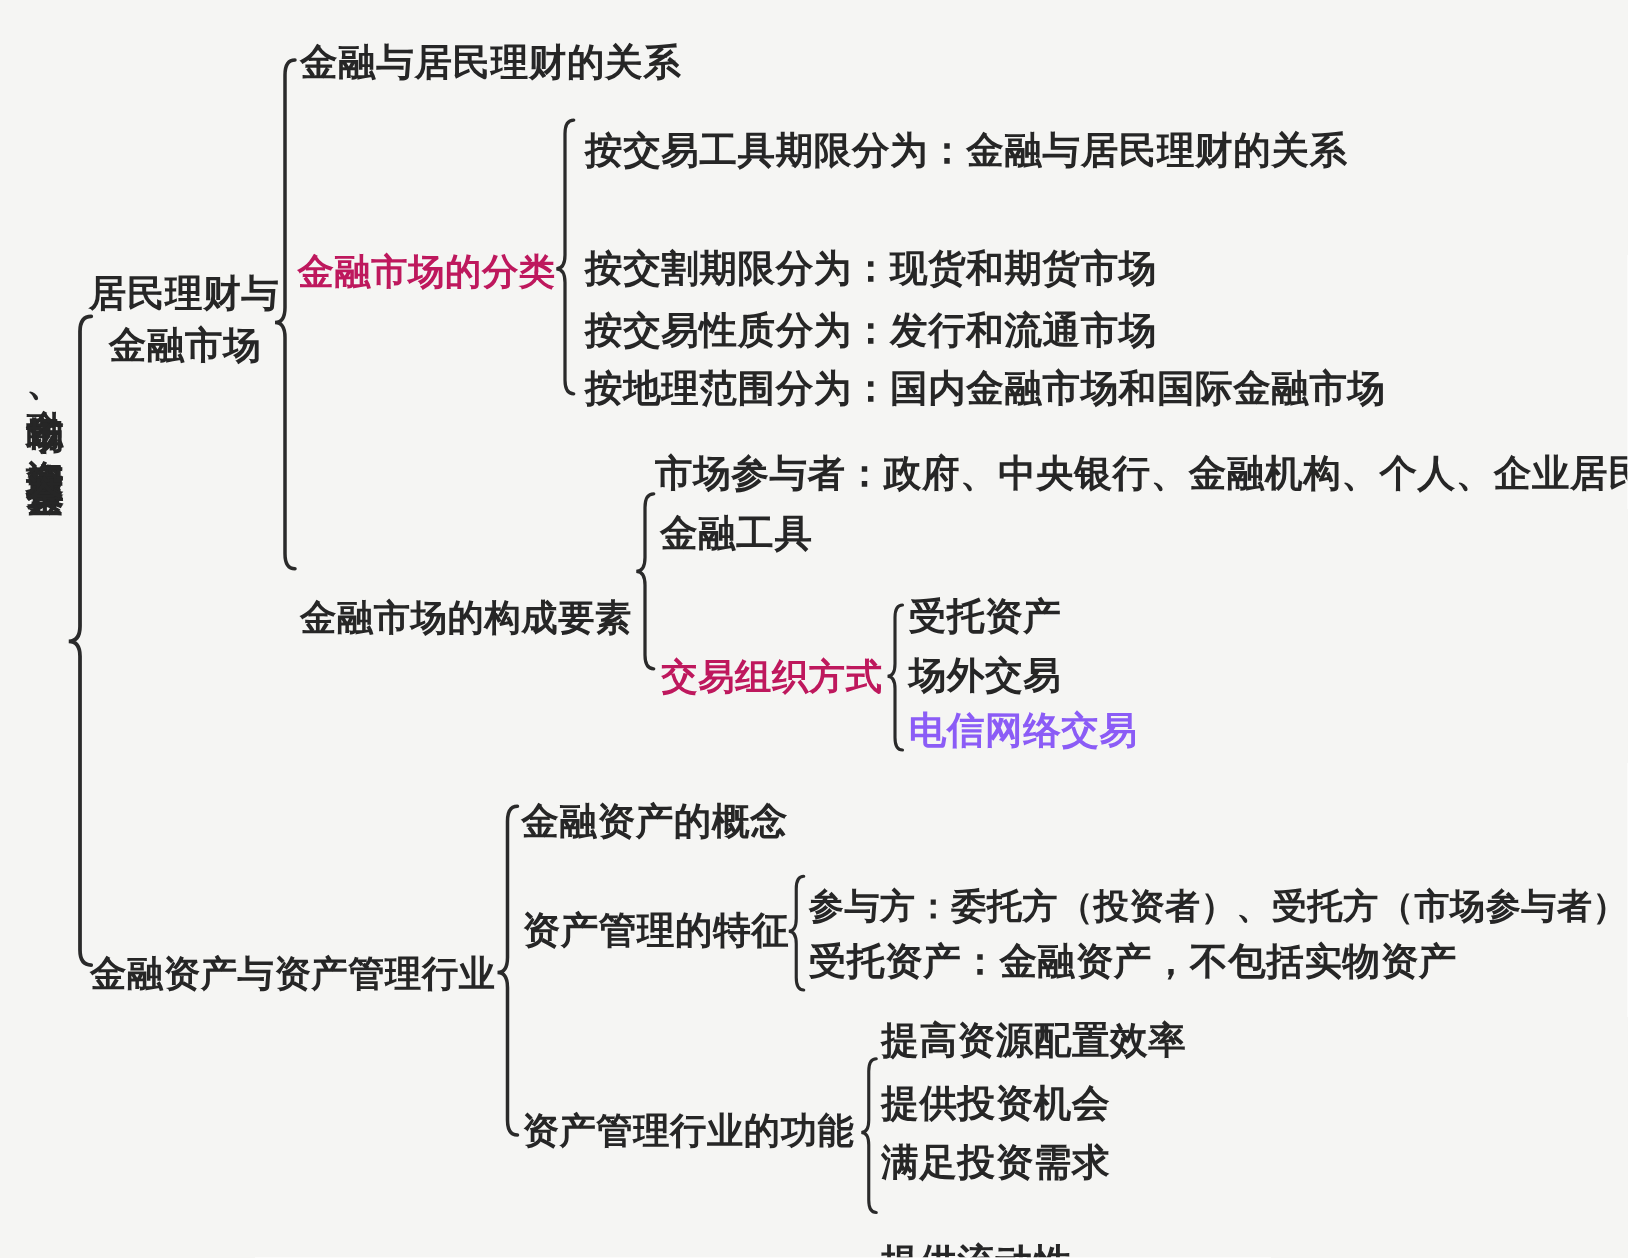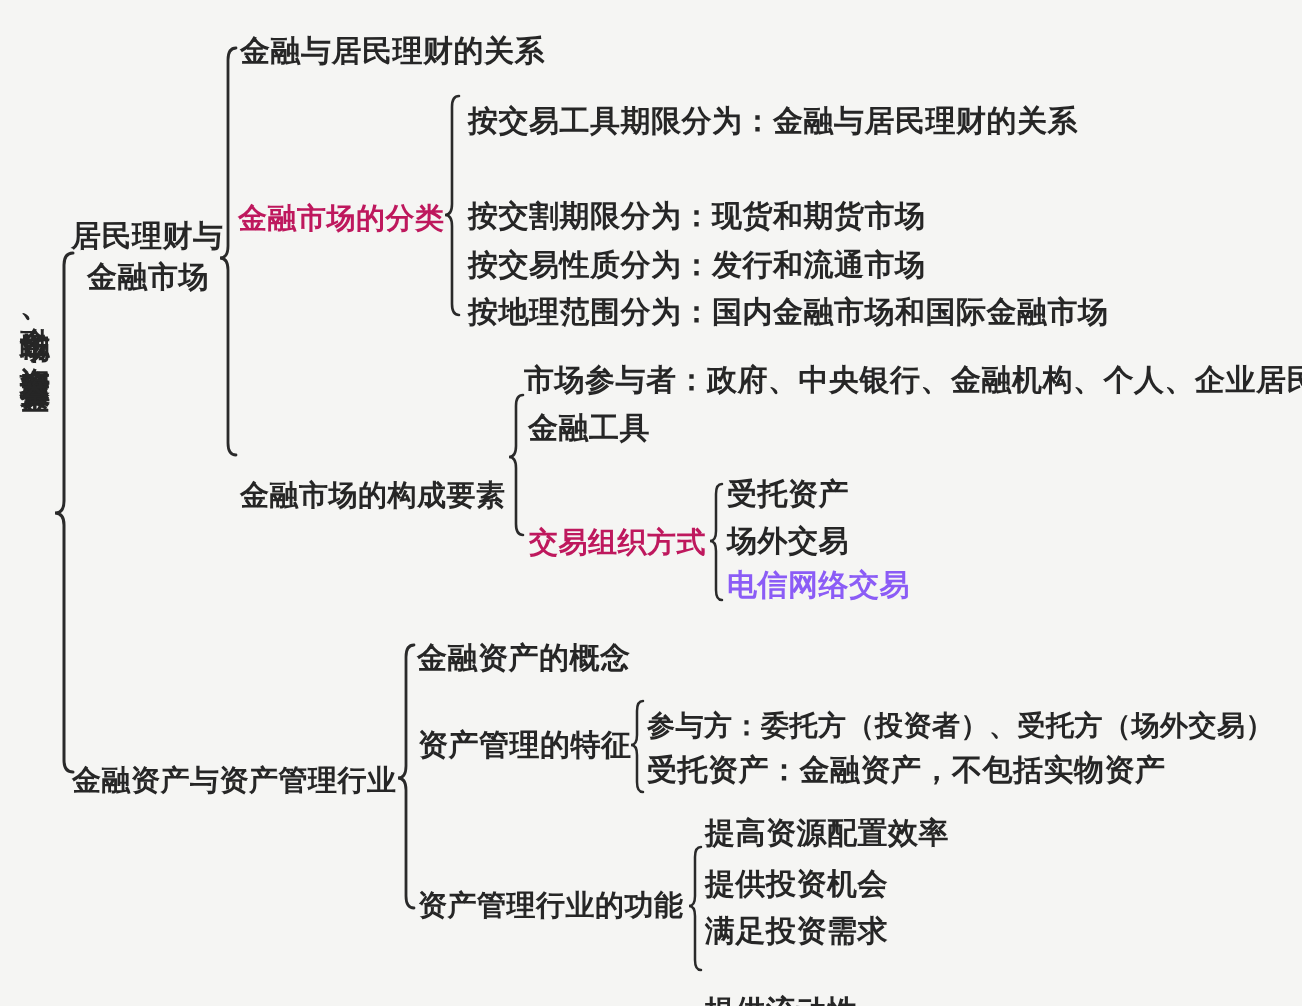--- a/index.html
+++ b/index.html
@@ -69,21 +69,21 @@
 
   <div class="t" style="left: 727px; top: 477px; color: rgb(38, 38, 38);">受托资产</div>
   <div class="t" style="left: 727px; top: 524px; color: rgb(38, 38, 38);">场外交易</div>
   <div class="t" style="left: 727px; top: 568px; color: #8b5cf6;">电信网络交易</div>
 
   <div class="t small" style="left: 72px; top: 765px; color: rgb(38, 38, 38);">金融资产与资产管理行业</div>
 
   <div class="t" style="left: 417px; top: 641px; color: rgb(38, 38, 38);">金融资产的概念</div>
 
   <div class="t" style="left: 418px; top: 728px; color: rgb(38, 38, 38);">资产管理的特征</div>
-  <div class="t xsmall" style="left: 647px; top: 711px; color: rgb(38, 38, 38);">参与方：委托方（投资者）、受托方（场外交易）</div>
+  <div class="t xsmall" style="left: 647px; top: 711px; color: rgb(38, 38, 38);">参与方：委托方（投资者）、受托方（市场参与者）</div>
   <div class="t" style="left: 647px; top: 753px; color: rgb(38, 38, 38);">受托资产：金融资产，不包括实物资产</div>
 
   <div class="t small" style="left: 418px; top: 890px; color: rgb(38, 38, 38); font-family: Liberation Serif, serif;">资产管理行业的功能</div>
   <div class="t" style="left: 705px; top: 867px; color: rgb(38, 38, 38);">提供投资机会</div>
   <div class="t" style="left: 705px; top: 816px; color: rgb(38, 38, 38);">提高资源配置效率</div>
   <div class="t" style="left: 705px; top: 914px; color: rgb(38, 38, 38);">满足投资需求</div>
   <div class="t" style="left: 705px; top: 966px; color: rgb(38, 38, 38); margin-top: 28px;">提供流动性</div>
 
 </div>
 

